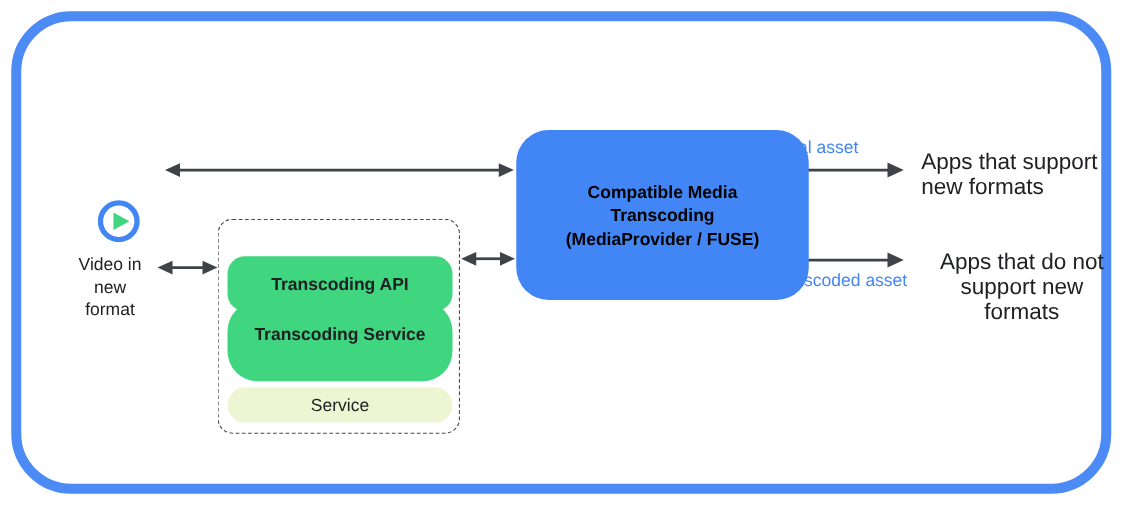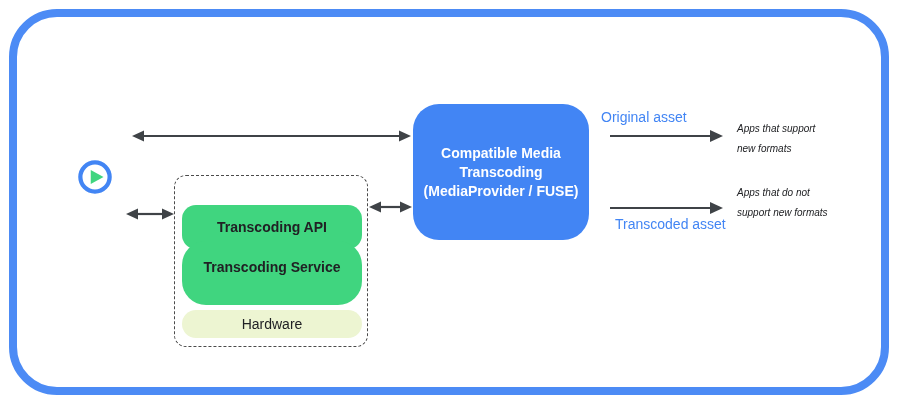--- a/index.html
+++ b/index.html
@@ -88,47 +88,46 @@
     color:#ffffff; font-weight:bold; font-size:11px;
   }
   .pill-hardware{
     left:182px; top:310px; width:180px; height:28px;
     background:var(--cream); border-radius:14px;
   }
 
   
   .transcoding-box{
     position:absolute; left:413px; top:104px;
-    width:176px; height:136px;
+    width:234px; height:136px;
     background:var(--accent-blue);
     border-radius:26px;
     display:flex; align-items:center; justify-content:center;
-    color:#ffffff; font-weight:bold;
+    color:#000000; font-weight:bold;
     font-size:14px; line-height:19px;
     text-align:center;
     white-space:pre-line;
   }
 
   .asset-label{
     position:absolute;
     color:var(--accent-blue);
     font-size:14px;
     white-space:nowrap;
   }
   .asset-original{left:601px; top:109px;}
   .asset-transcoded{left:615px; top:216px;}
 
   .apps-label{
     position:absolute; left:737px;
-    font-size:10px; line-height:20px;
+    font-size:18px; line-height:20px;
     white-space:pre-line;
-    font-style:italic;
   }
   .apps-support{top:119px;}
-  .apps-no-support{top:183px;}
+  .apps-no-support{top:199px;text-align:center;}
 </style>
 </head>
 <body>
 
 <div class="stage">
 
   <div class="outer-frame"></div>
 
   <svg class="arrows" viewBox="0 0 898 404" xmlns="http://www.w3.org/2000/svg" aria-hidden="true">
 
@@ -161,26 +160,29 @@
     </g>
   </svg>
 
   <span class="play-icon">
     <svg viewBox="0 0 36 36" width="34" height="34" xmlns="http://www.w3.org/2000/svg">
       <circle cx="18" cy="18" r="15.5" fill="#ffffff" stroke="var(--accent-blue)" stroke-width="4.5"></circle>
       <polygon points="13.5,10.5 27,18 13.5,25.5" fill="var(--green)"></polygon>
     </svg>
   </span>
 
+  <div class="video-label">Video in
+new
+format</div>
 
   <div class="framework-box"></div>
 
   <div class="pill pill-api">Transcoding API</div>
   <div class="pill pill-service">Transcoding Service</div>
-  <div class="pill pill-hardware">Hardware</div>
+  <div class="pill pill-hardware">Service</div>
 
   <div class="transcoding-box">Compatible Media
 Transcoding
 (MediaProvider / FUSE)</div>
 
   <div class="asset-label asset-original">Original asset</div>
   <div class="asset-label asset-transcoded">Transcoded asset</div>
 
   <div class="apps-label apps-support">Apps that support
 new formats</div>

